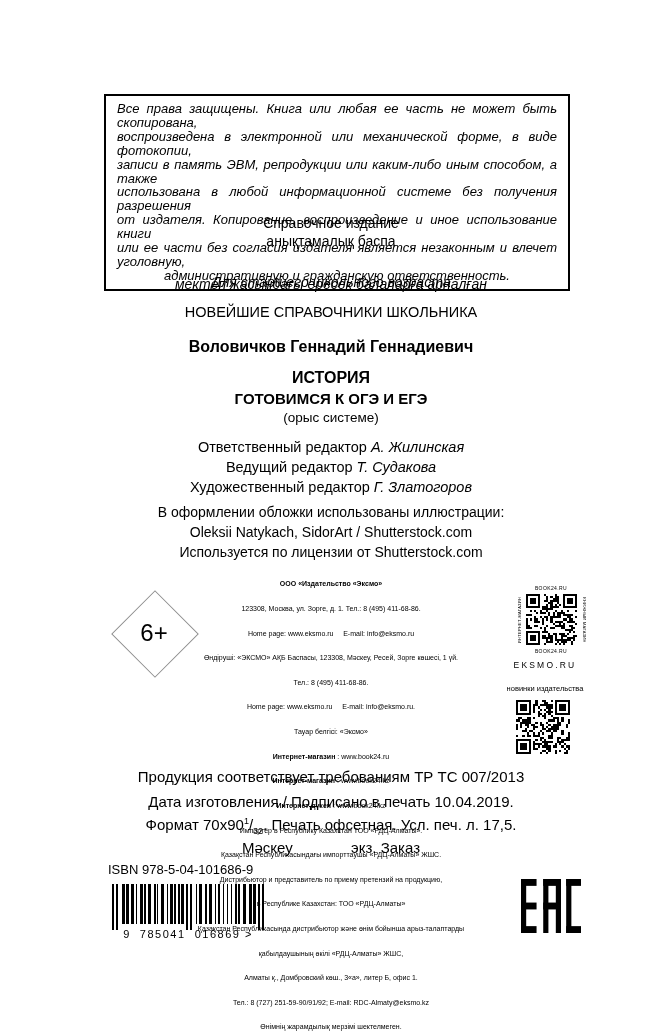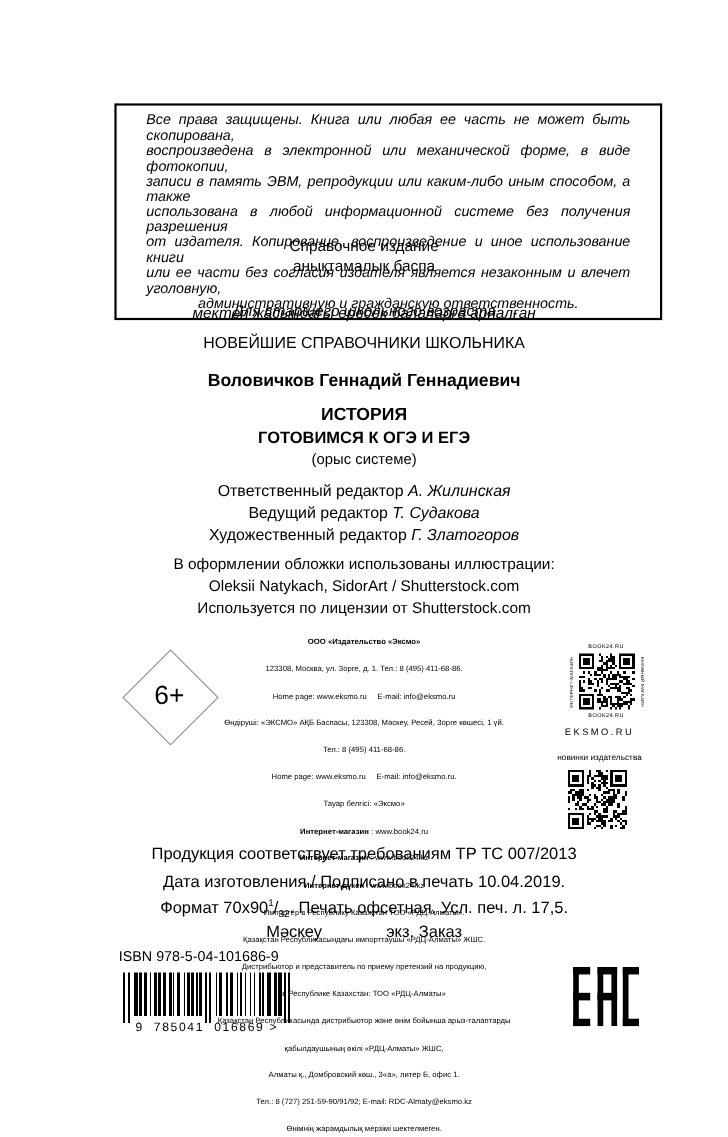--- a/index.html
+++ b/index.html
@@ -3,21 +3,21 @@
 <meta charset="utf-8">
 <style>
   html,body{margin:0;padding:0;background:#ffffff;}
   #page{position:relative;width:662px;height:1034px;background:#ffffff;
         font-family:"Liberation Sans",sans-serif;color:#000;overflow:hidden;}
   .cline{position:absolute;left:0;width:662px;text-align:center;white-space:pre-wrap;line-height:1.25;}
   .it{font-style:italic;}
   .bd{font-weight:bold;}
   
   .copybox{position:absolute;left:104px;top:94px;width:440px;border:2px solid #000;
-           padding:6px 27px;font-size:13px;font-style:italic;line-height:13.9px;}
+           padding:6px 11px;font-size:13px;font-style:italic;line-height:13.9px;}
   .jline{text-align:justify;text-align-last:justify;white-space:normal;}
   .cb-last{text-align:center;text-align-last:center;}
   
   .staff-name{font-style:italic;margin-left:4px;}
   
   .fineprint{position:absolute;left:0;top:564px;width:662px;text-align:center;
              font-size:7px;line-height:8.2px;white-space:pre-wrap;}
   .fp-bold{font-weight:bold;}
   .sep{margin:0 2px;}
   

